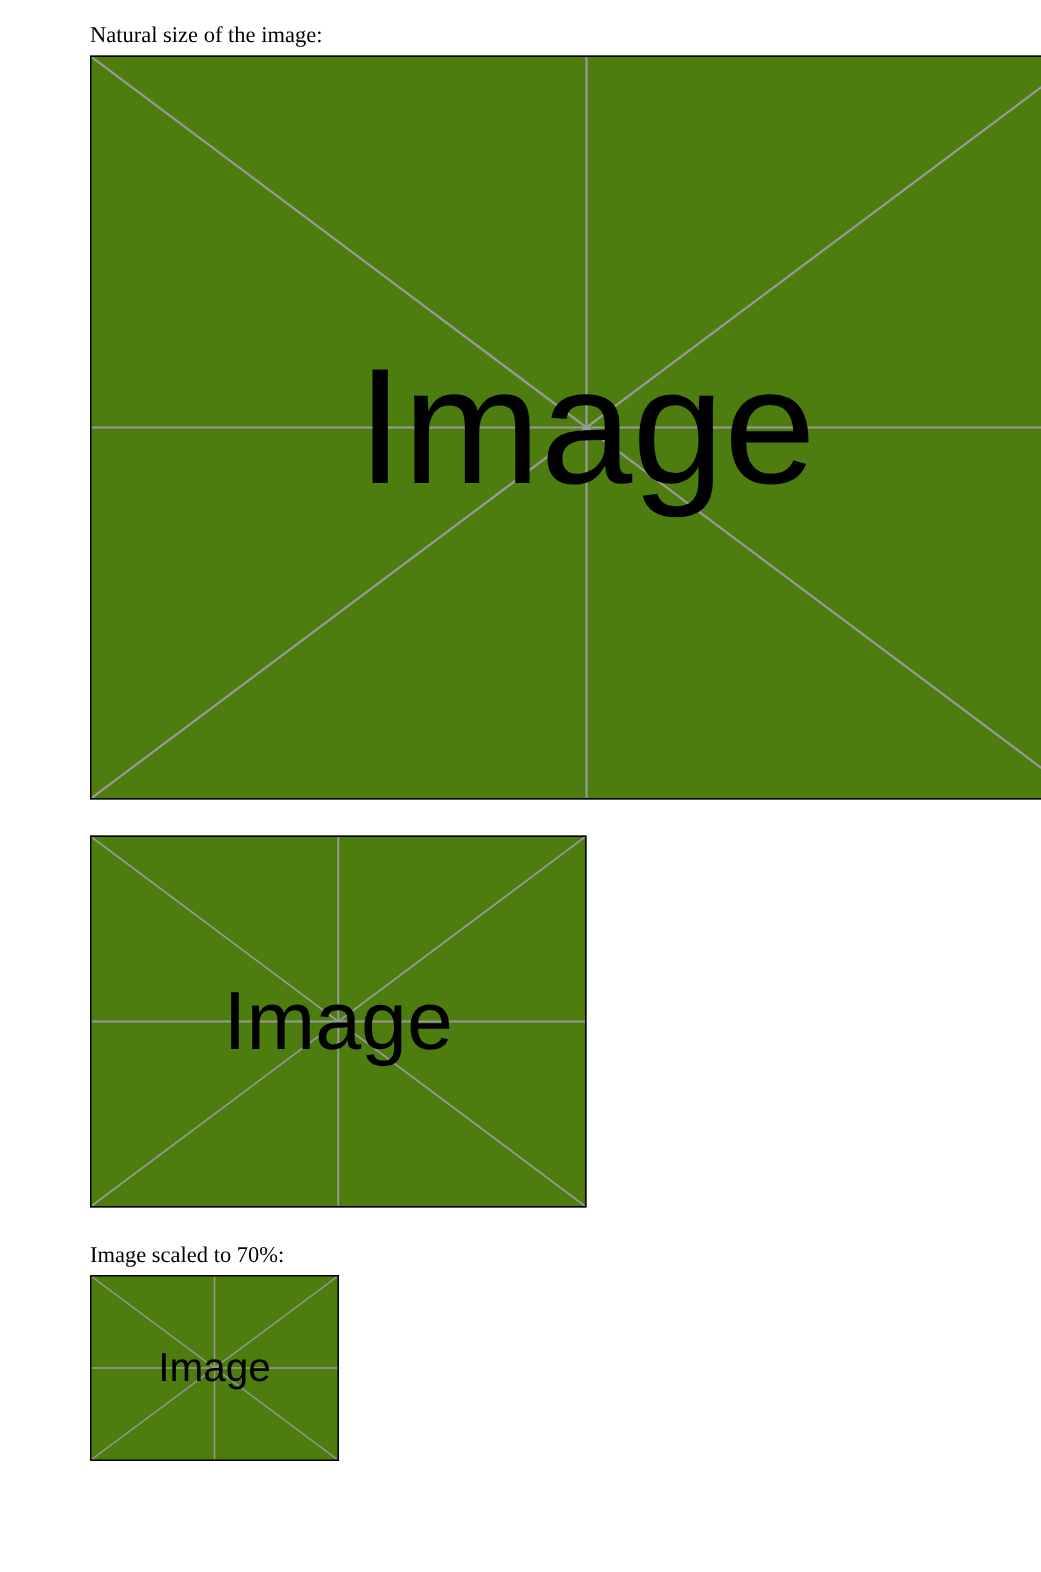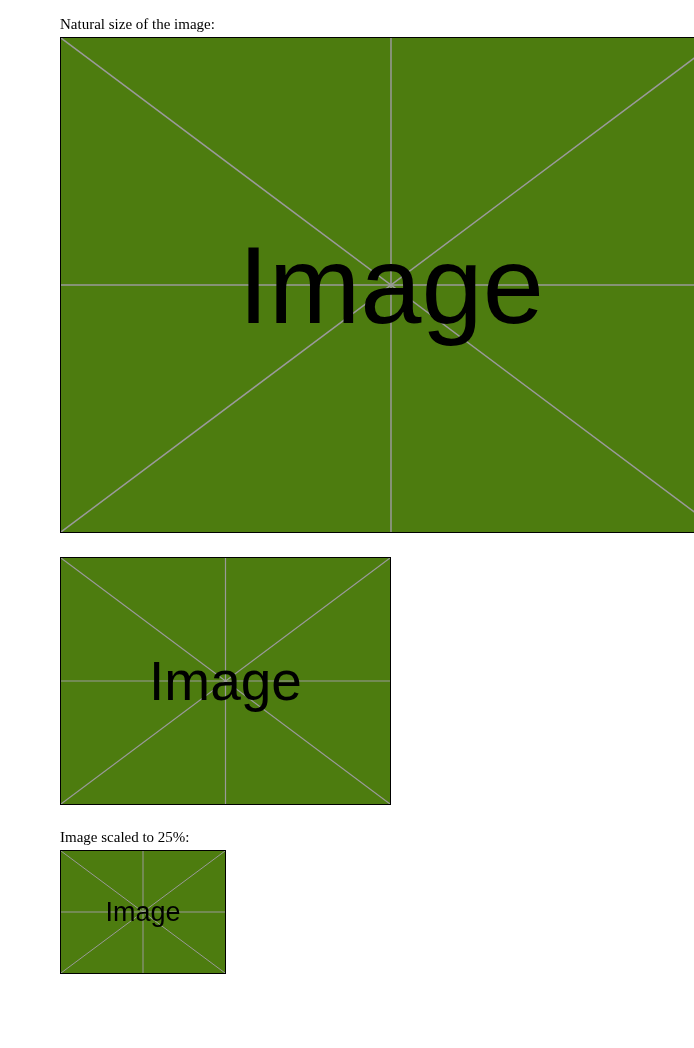--- a/index.html
+++ b/index.html
@@ -80,21 +80,21 @@
         <line x1="331" y1="0" x2="0" y2="248"></line>
         <line x1="165.5" y1="0" x2="165.5" y2="248"></line>
         <line x1="0" y1="124" x2="331" y2="124"></line>
       </g>
     </svg>
     <div class="label">Image</div>
   </div>
 </div>
 
 <div class="section">
-  <div class="caption">Image scaled to 25%:</div>
+  <div class="caption">Image scaled to 70%:</div>
   <div class="placeholder ph-25">
     <svg viewBox="0 0 166 124" preserveAspectRatio="none">
       <g stroke="#9a9a9a" stroke-width="1" fill="none">
         <line x1="0" y1="0" x2="166" y2="124"></line>
         <line x1="166" y1="0" x2="0" y2="124"></line>
         <line x1="83" y1="0" x2="83" y2="124"></line>
         <line x1="0" y1="62" x2="166" y2="62"></line>
       </g>
     </svg>
     <div class="label">Image</div>

